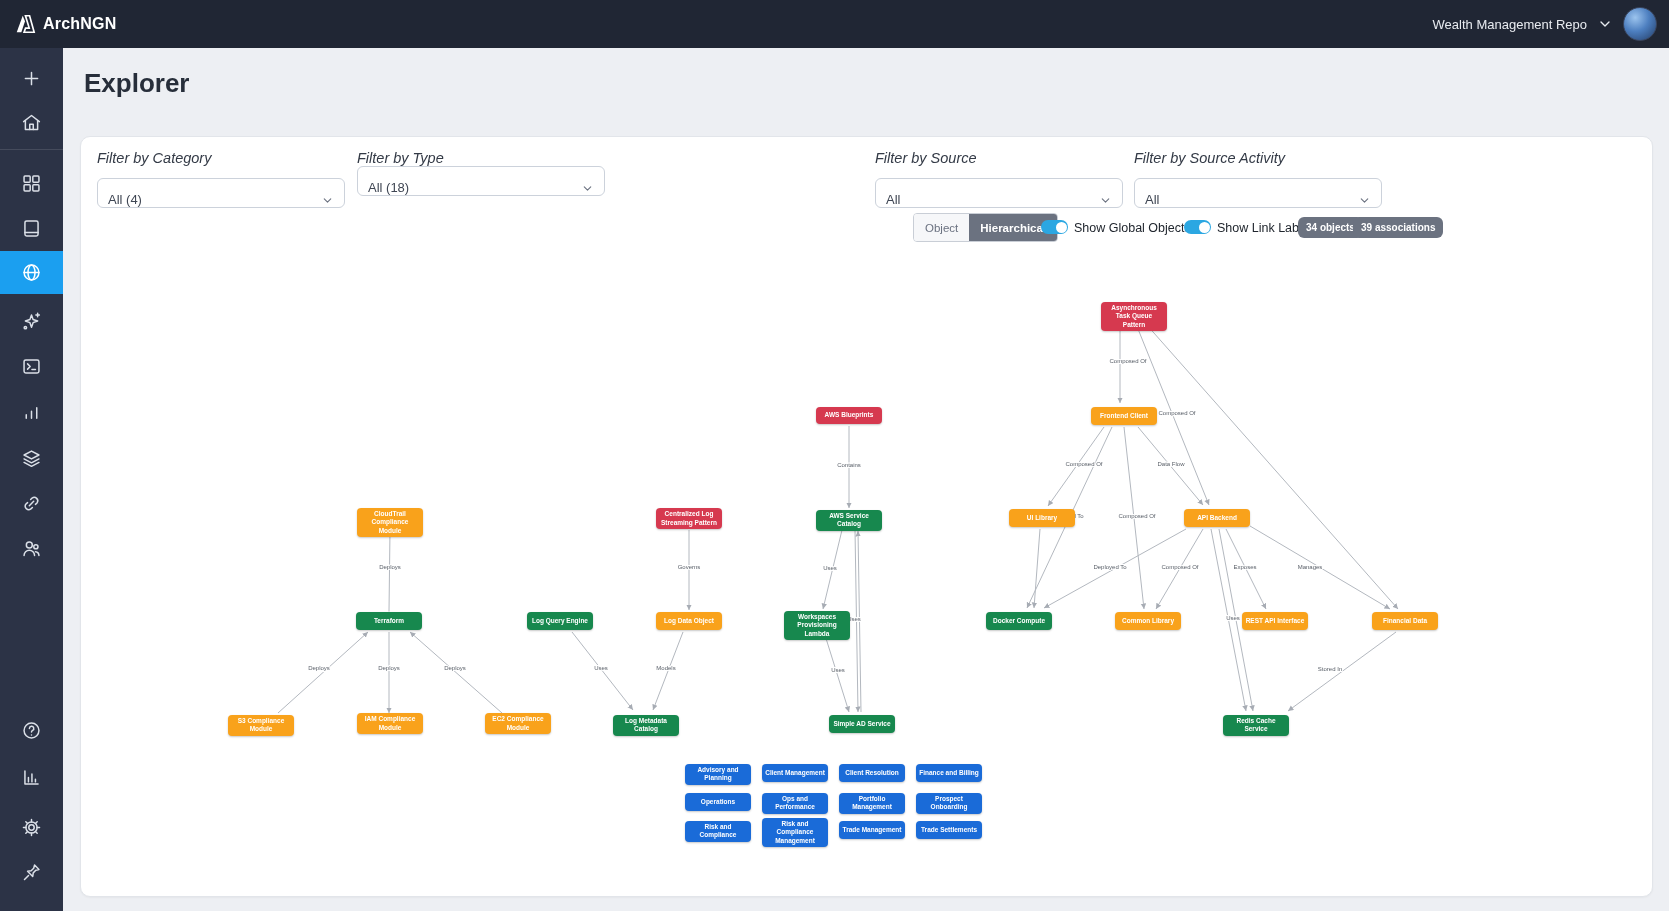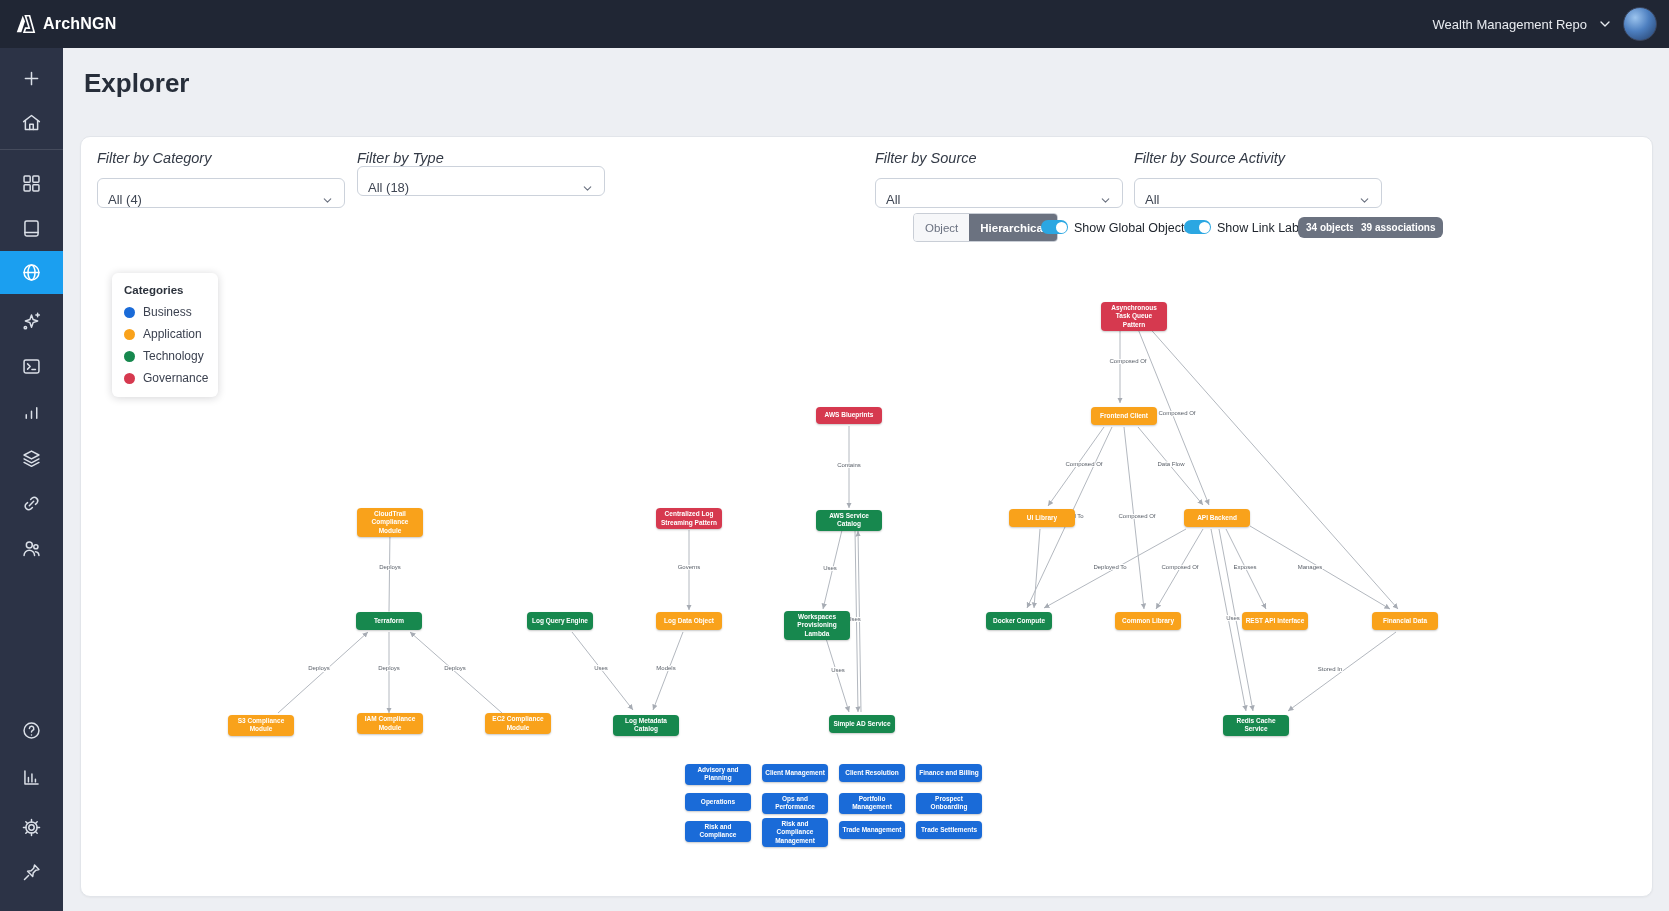--- a/index.html
+++ b/index.html
@@ -218,39 +218,20 @@
       <div class="seg-on">Hierarchical</div>
     </div>
     <div class="switch" style="left:960px;top:83px"></div>
     <span class="tog-label" style="left:993px;top:84px">Show Global Objects</span>
     <div class="switch" style="left:1103px;top:83px"></div>
     <span class="tog-label" style="left:1136px;top:84px">Show Link Labels</span>
     <span class="badge" style="left:1217px;top:80px">34 objects</span>
     <span class="badge" style="left:1272px;top:80px">39 associations</span>
   </section>
 
-  <div class="legend">
-    <div class="legend-title">Categories</div>
-    <div class="legend-row">
-        <span class="dot" style="background:#1a6bd8"></span>
-        <span>Business</span>
-      </div>
-    <div class="legend-row">
-        <span class="dot" style="background:#f9a21b"></span>
-        <span>Application</span>
-      </div>
-    <div class="legend-row">
-        <span class="dot" style="background:#17884e"></span>
-        <span>Technology</span>
-      </div>
-    <div class="legend-row">
-        <span class="dot" style="background:#d6394f"></span>
-        <span>Governance</span>
-      </div>
-  </div>
 
   <svg class="edges">
     <defs>
       <marker id="arr" markerWidth="7" markerHeight="7" refX="5.5" refY="2.75" orient="auto" markerUnits="userSpaceOnUse">
         <path d="M0 0L5.5 2.75L0 5.5z" fill="#a7acb4"></path>
       </marker>
     </defs>
     <line x1="389" y1="611" x2="390" y2="530" marker-end="url(#arr)" marker-start="url(#arr)"></line>
     <line x1="278" y1="713" x2="368" y2="632" marker-end="url(#arr)"></line>
     <line x1="389" y1="632" x2="389" y2="713" marker-end="url(#arr)"></line>

